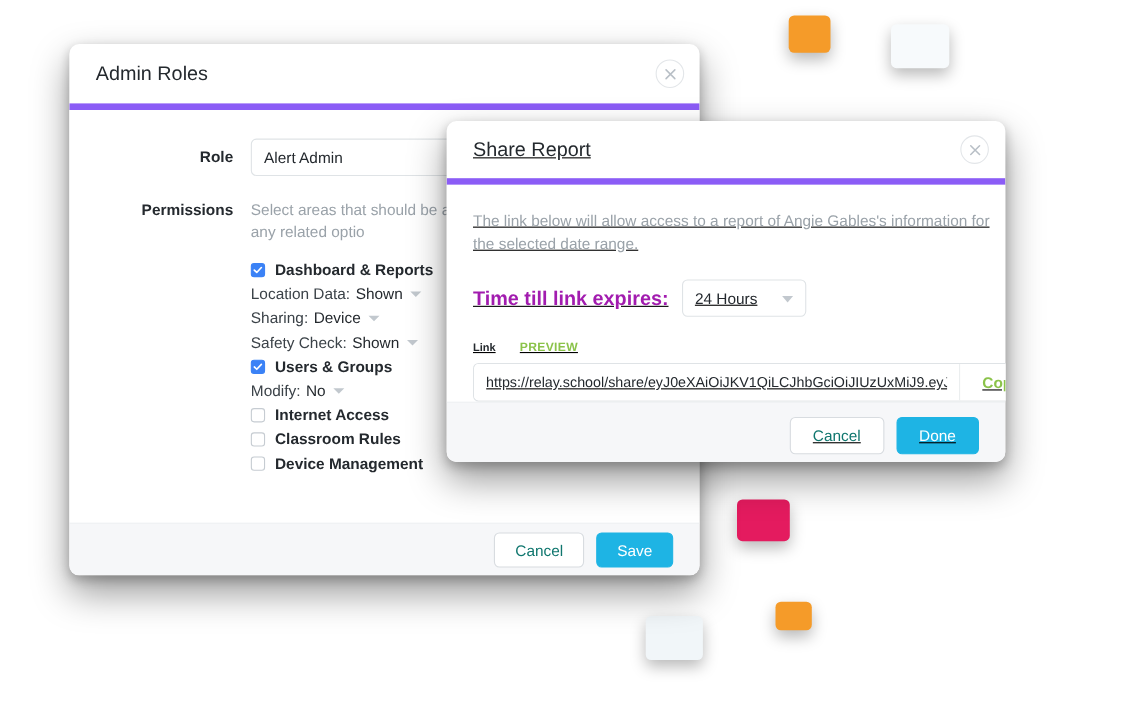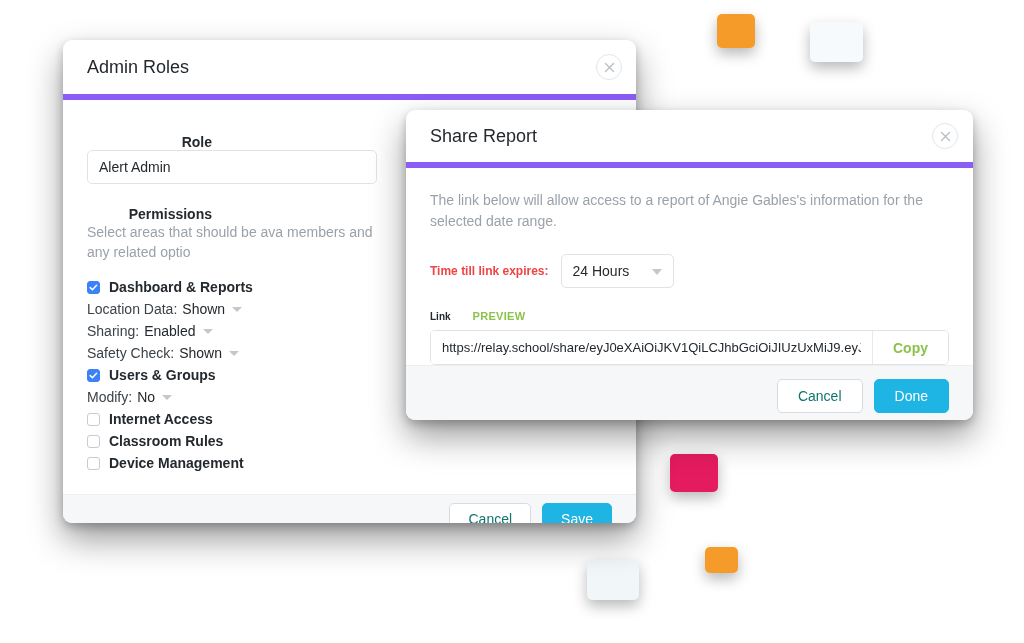--- a/index.html
+++ b/index.html
@@ -117,21 +117,20 @@
     height: 47px;
     padding: 0 24px;
     gap: 11px;
   }
   #admin-roles .btn { height: 32px; font-size: 14px; padding: 0 18px; }
 
   .form-row {
     display: flex;
     align-items: flex-start;
     margin-bottom: 20px;
-    flex-direction: column;
   }
   .form-label {
     flex: 0 0 auto;
     width: 141px;
     text-align: right;
     padding-right: 16px;
     box-sizing: border-box;
     font-size: 14px;
     font-weight: bold;
     color: #24292e;
@@ -201,22 +200,23 @@
     border-left: 5px solid transparent;
     border-right: 5px solid transparent;
     border-top: 5px solid #c2c8ce;
     cursor: pointer;
   }
 
   
   #share-report {
     left: 406px;
     top: 110px;
-    width: 567px;
+    width: 508px;
     height: 310px;
+    text-decoration: underline;
   }
   #share-report .dialog-header {
     height: 52px;
     padding: 0 24px;
   }
   #share-report .dialog-title { font-size: 18px; }
   #share-report .close-btn {
     right: 15px;
     top: 50%;
     margin-top: -13px;
@@ -236,23 +236,23 @@
     color: #9aa2a9;
     line-height: 21px;
     margin: 0 0 22px 0;
   }
   .expire-row {
     display: flex;
     align-items: center;
     margin-bottom: 22px;
   }
   .expire-label {
-    font-size: 12px;
-    font-weight: bold;
-    color: #ef4444;
+    font-size: 18px;
+    font-weight: bold;
+    color: #a21caf;
     margin-right: 12px;
   }
   .select-box {
     position: relative;
     width: 113px;
     height: 34px;
     border: 1px solid #dfe3e6;
     border-radius: 5px;
     background: #ffffff;
     display: flex;
@@ -364,21 +364,21 @@
               </span>
               <span class="perm-label">Dashboard &amp; Reports</span>
             </div>
             <div class="sub-item">
               <span class="sub-key">Location Data:</span>
               <span class="sub-val">Shown</span>
               <span class="caret"></span>
             </div>
             <div class="sub-item">
               <span class="sub-key">Sharing:</span>
-              <span class="sub-val">Enabled</span>
+              <span class="sub-val">Device</span>
               <span class="caret"></span>
             </div>
             <div class="sub-item">
               <span class="sub-key">Safety Check:</span>
               <span class="sub-val">Shown</span>
               <span class="caret"></span>
             </div>
             <div class="perm-item">
               <span class="cbox on">
                 <svg width="9" height="9" viewBox="0 0 9 9">

